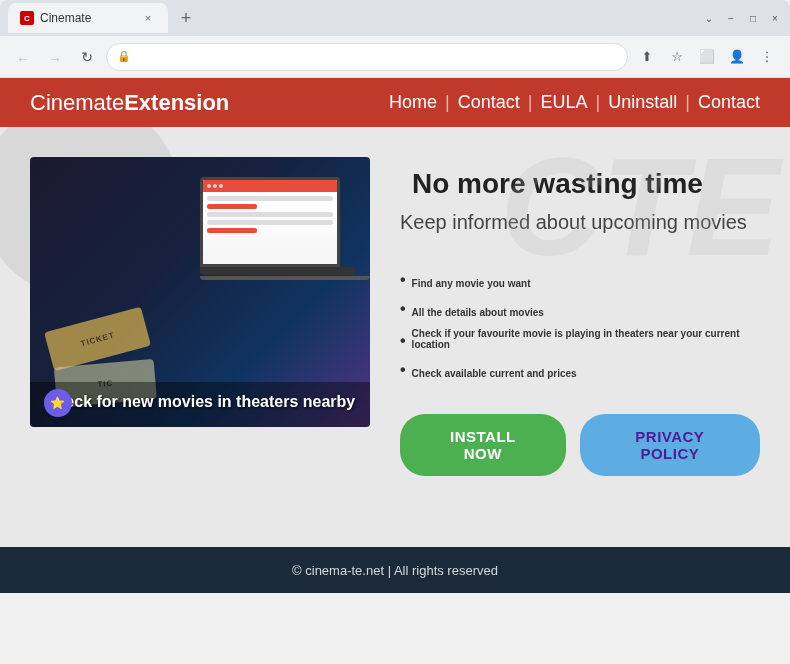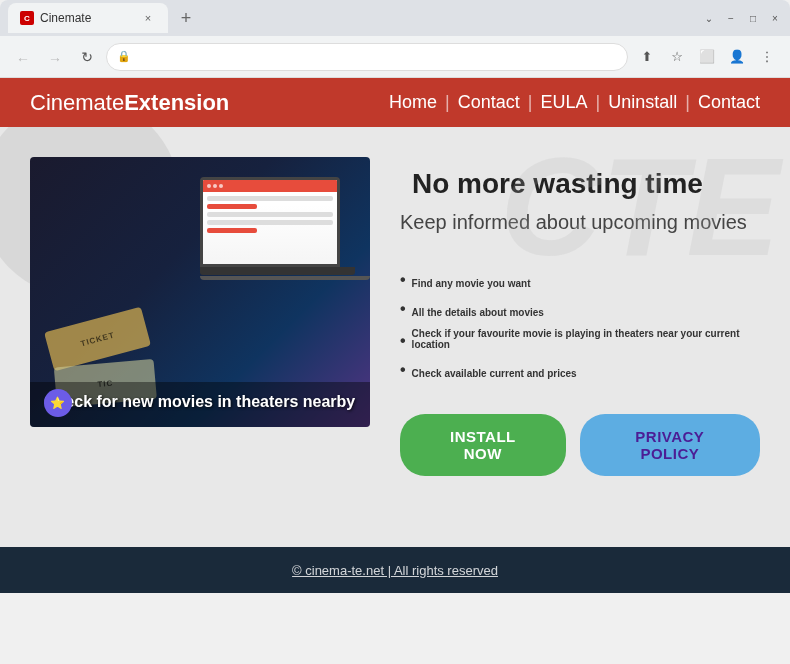--- a/index.html
+++ b/index.html
@@ -413,21 +413,20 @@
       background: #1a2a3a;
       height: 46px;
       display: flex;
       align-items: center;
       justify-content: center;
     }
 
     .footer-text {
       color: rgba(255,255,255,0.8);
       font-size: 13px;
-      text-decoration: underline;
     }
   </style>
 </head>
 <body>
 
 <div class="browser-chrome">
 
   <div class="tab-bar">
     <div class="tab">
       <div class="tab-favicon">

